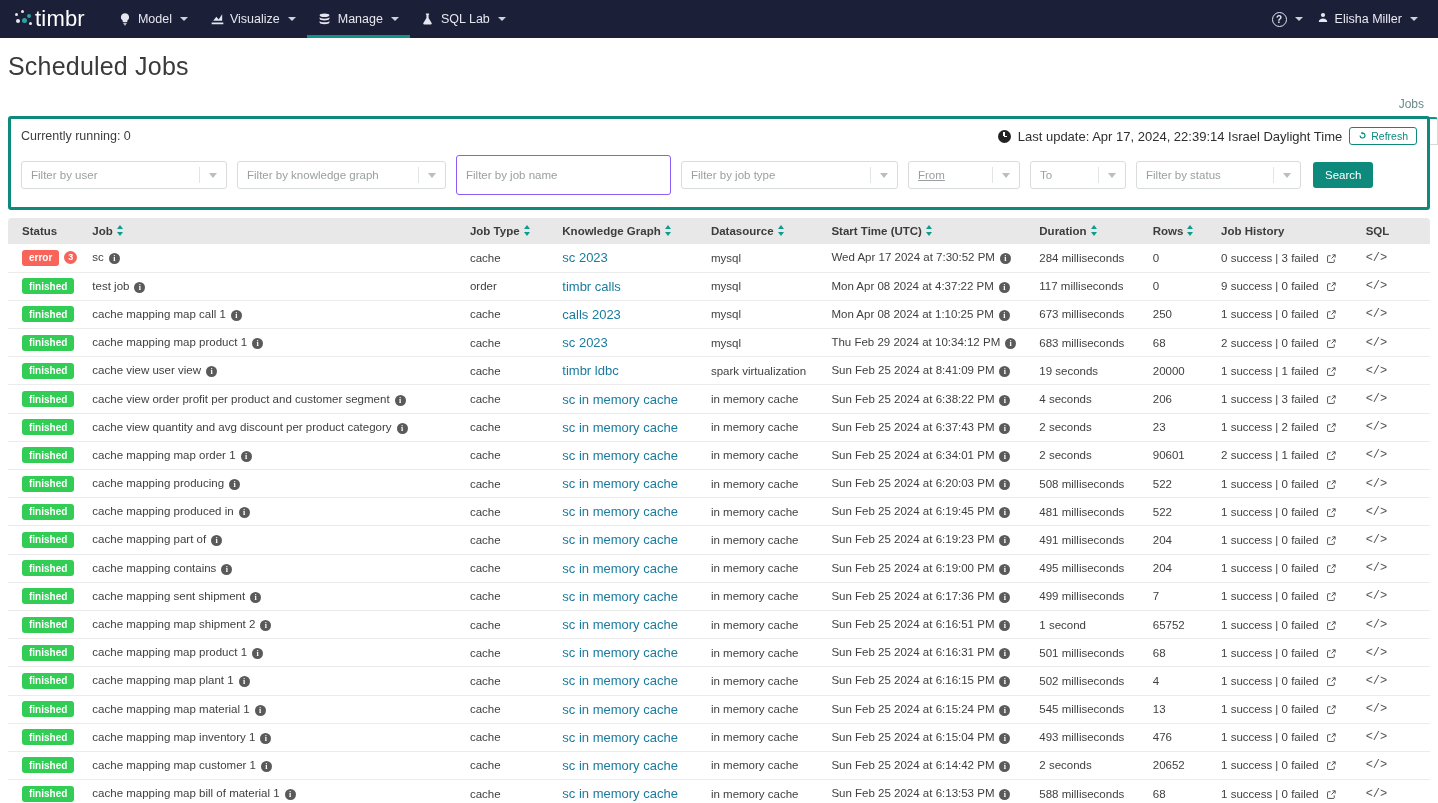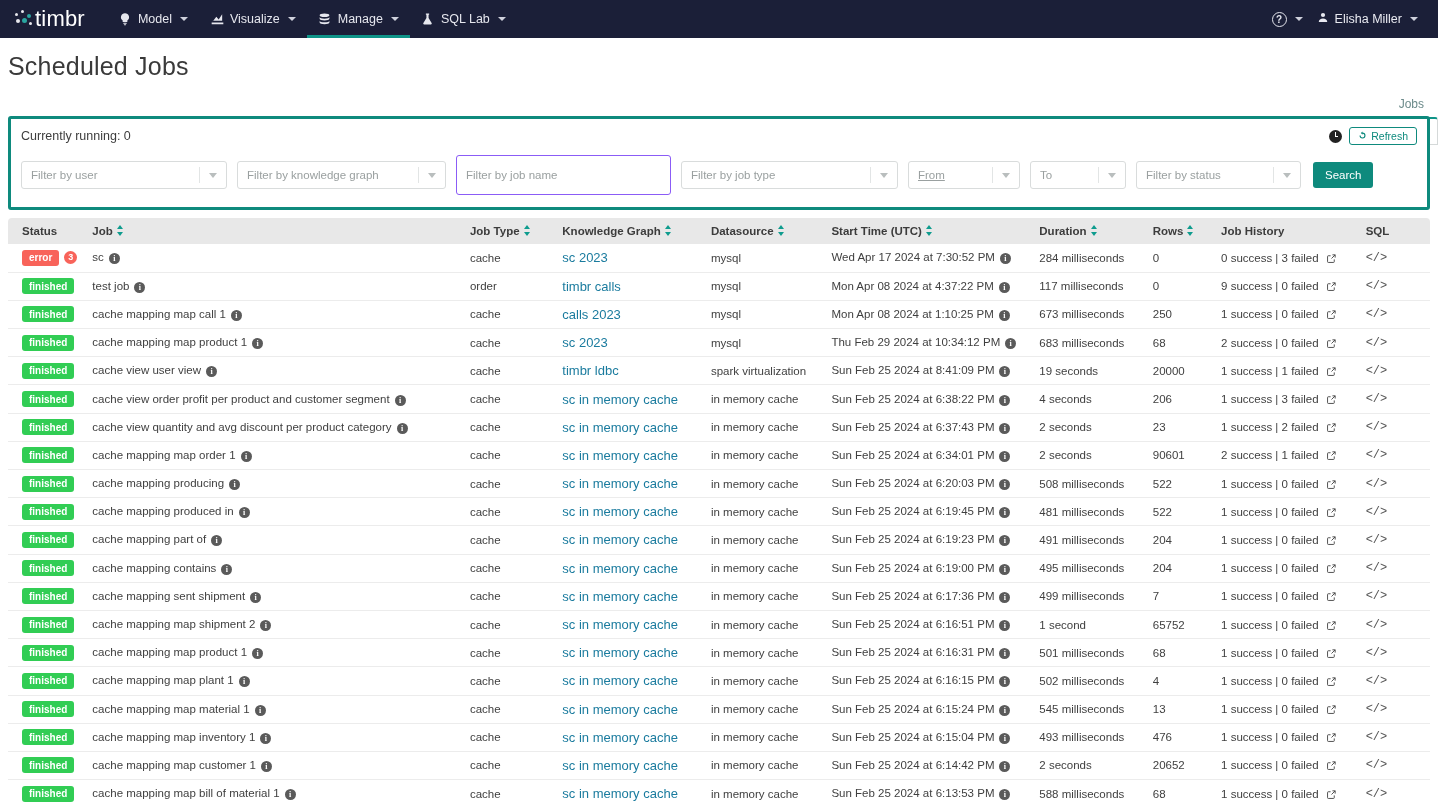--- a/index.html
+++ b/index.html
@@ -273,20 +273,21 @@
   <div class="tab">Jobs</div>
   <div class="tab active">Jobs History</div>
   <div class="tab">Running Jobs</div>
 </div>
 
 <div class="filter-panel">
   <div class="filter-top">
     <span class="running-text">Currently running: 0</span>
     <div class="update-wrap">
       <span class="clock-ico"></span>
+      <span class="update-text">Last update: Apr 17, 2024, 22:39:14 Israel Daylight Time</span>
       <button class="refresh-btn">
         <span>
           <svg width="9" height="9" viewBox="0 0 24 24" fill="#0e8a7d">
               <path d="M12 4V1L7.5 5.5 12 10V7a5 5 0 11-5 5H4a8 8 0 108-8z"></path>
             </svg>
         </span>
         <span>Refresh</span>
       </button>
     </div>
   </div>

